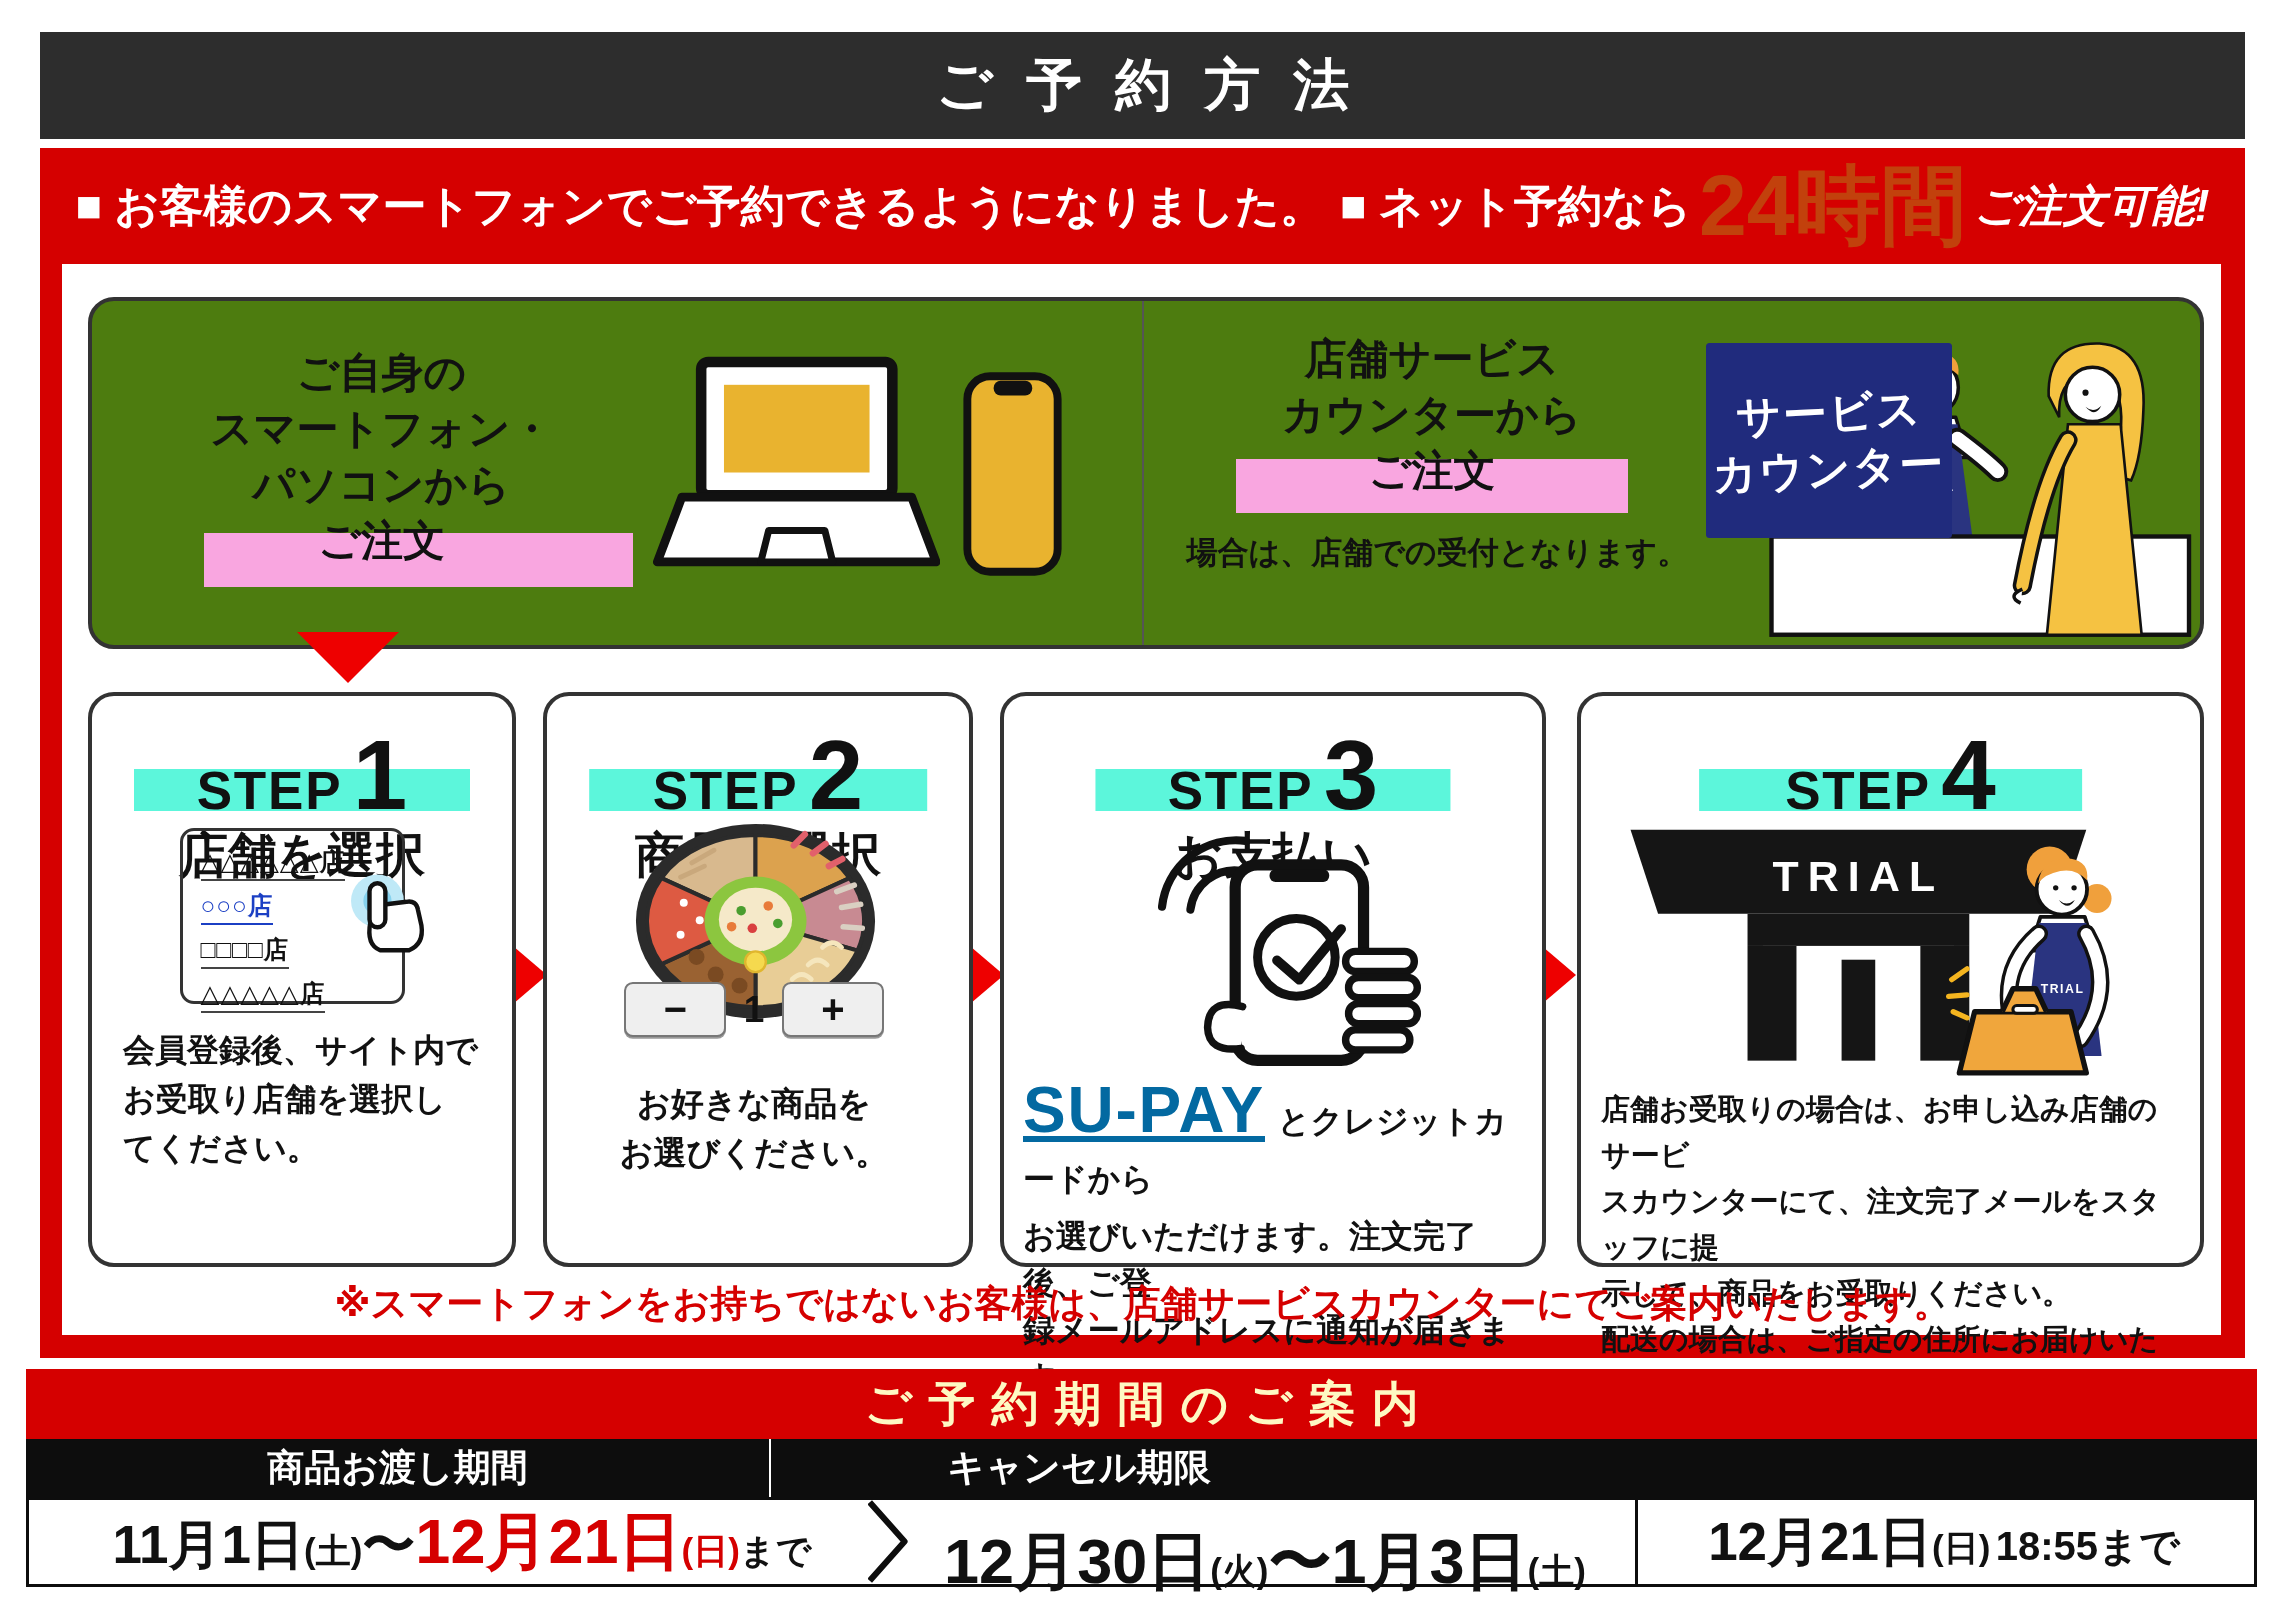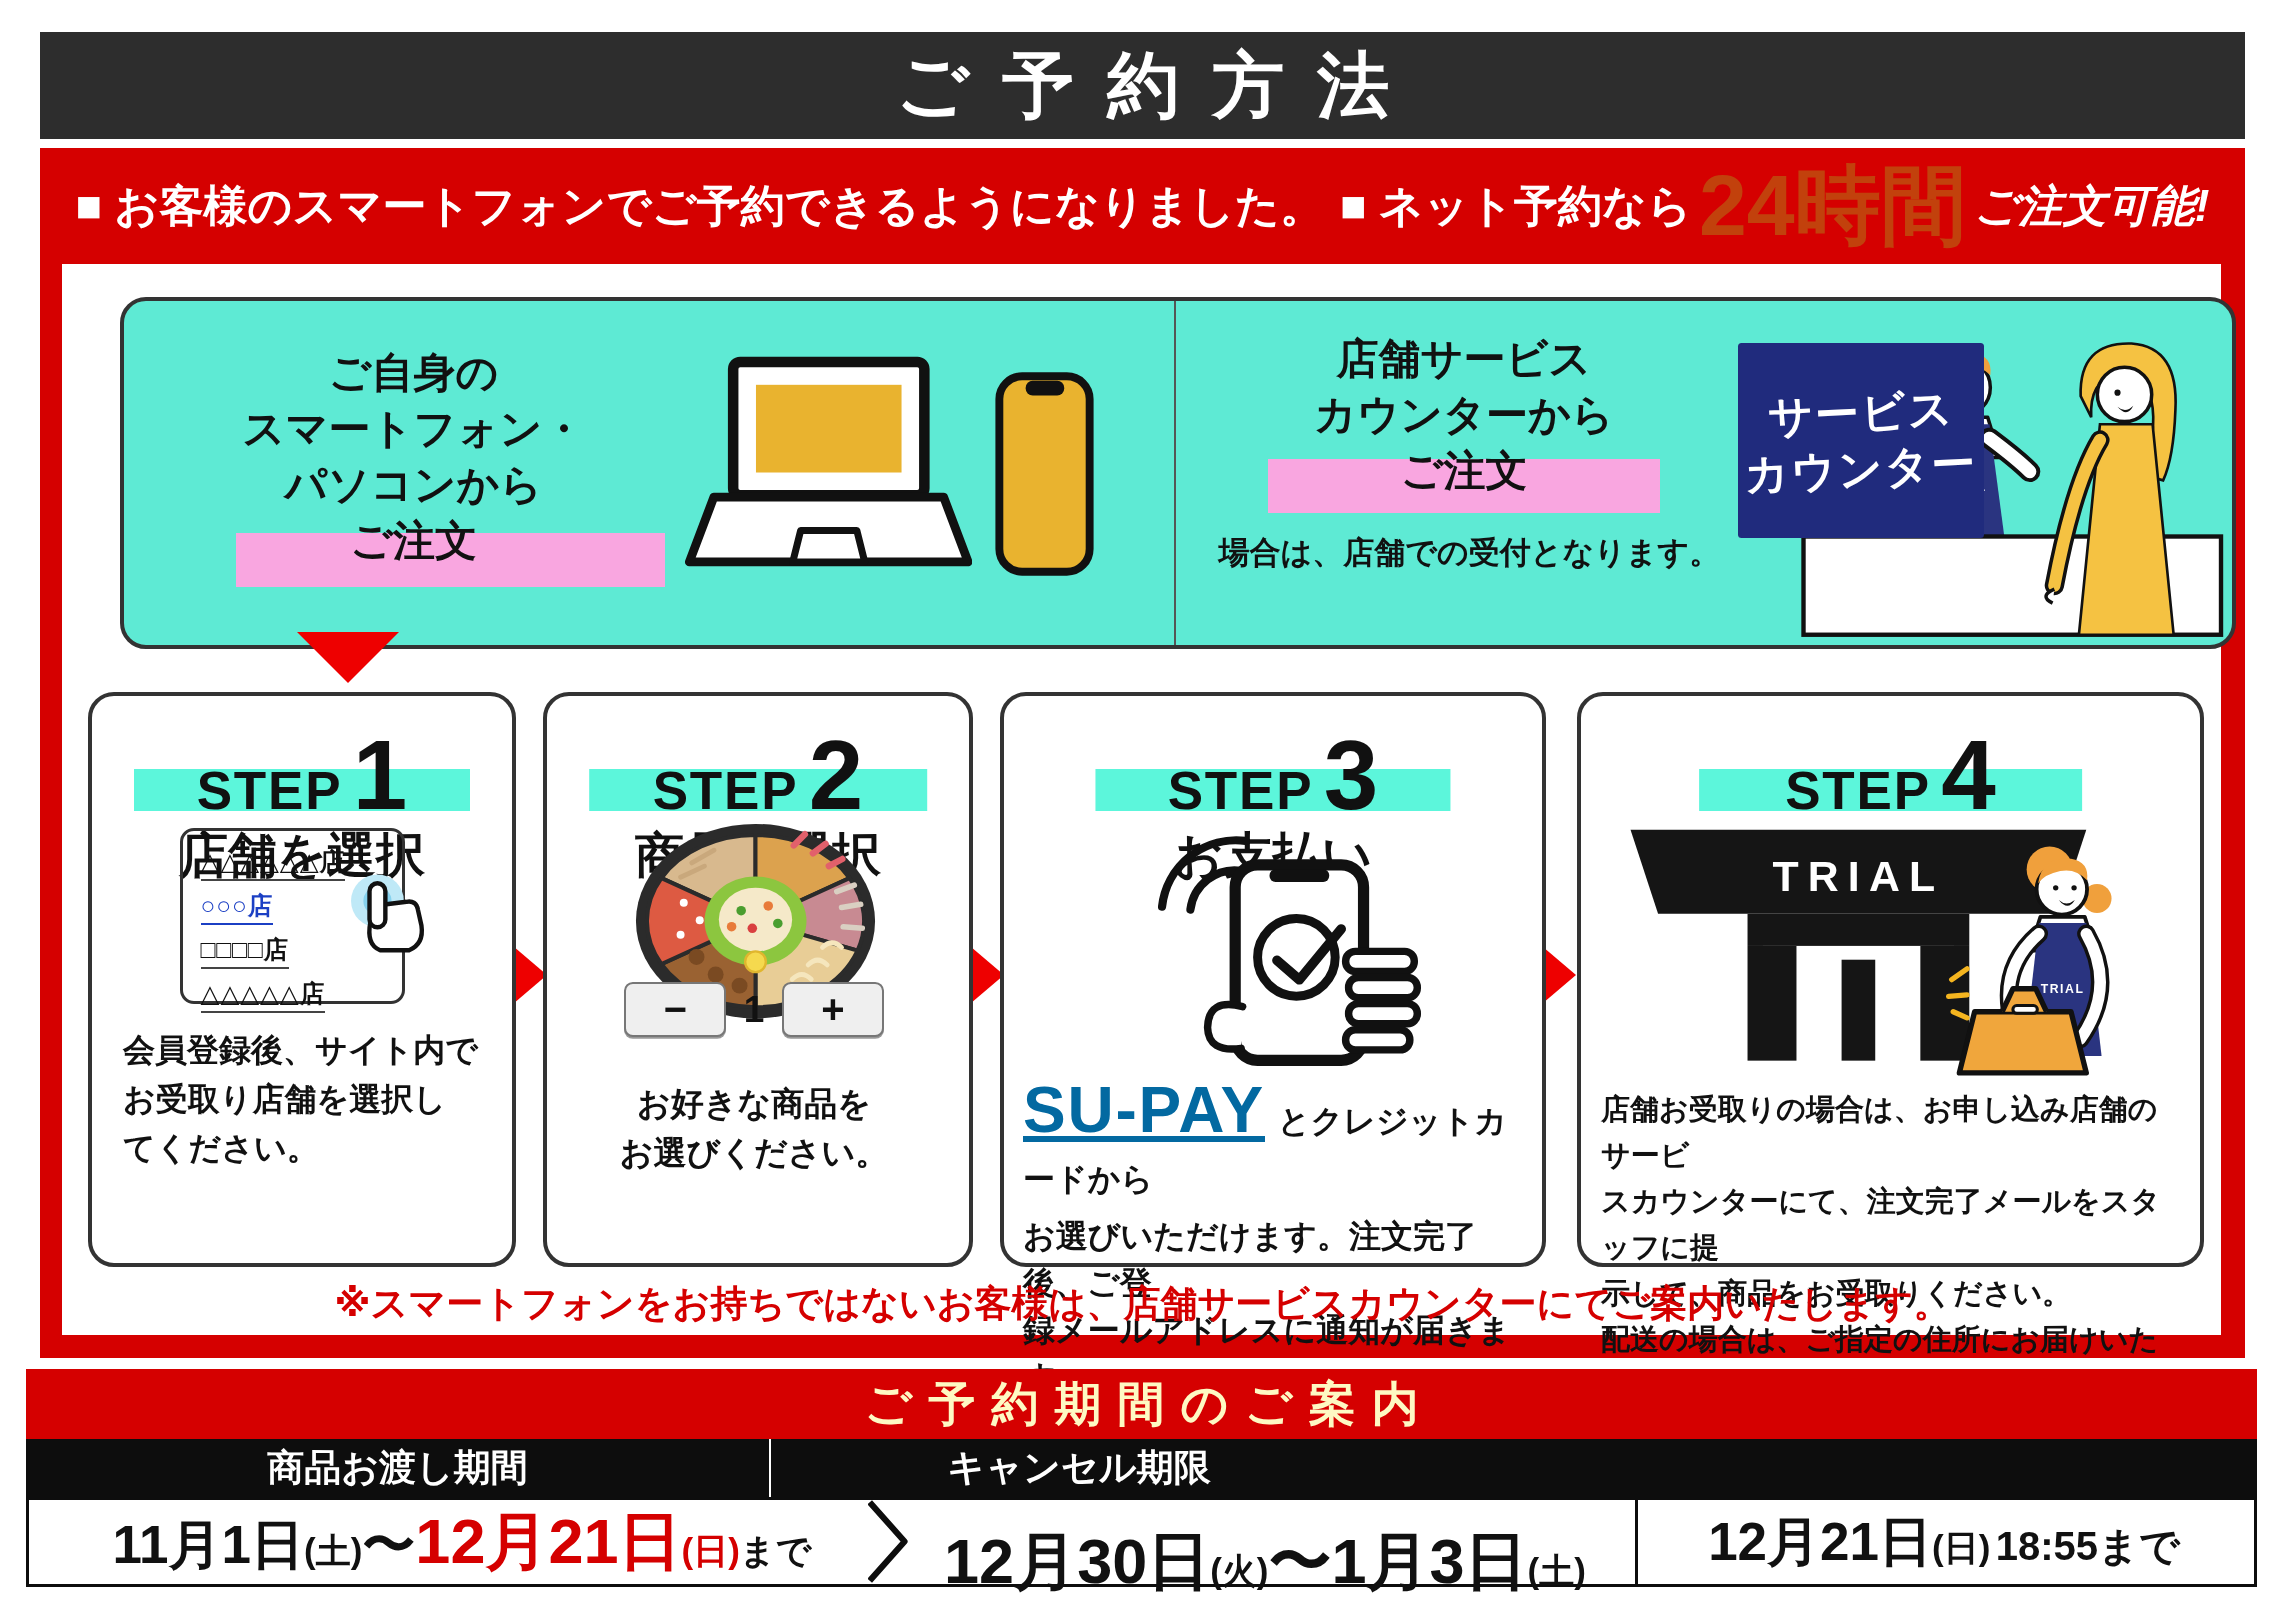--- a/index.html
+++ b/index.html
@@ -3,37 +3,37 @@
 <meta charset="utf-8">
 <style>
   html,body{margin:0;padding:0;background:#fff;}
   .page{position:relative;width:2284px;height:1623px;background:#fff;overflow:hidden;
         font-family:"Liberation Sans","DejaVu Sans",sans-serif;color:#111;}
   .abs{position:absolute;}
 
   
   .title-bar{left:40px;top:32px;width:2205px;height:107px;background:#2d2d2d;
              display:flex;align-items:center;justify-content:center;}
-  .title-bar .t{color:#fff;font-size:72px;font-weight:900;letter-spacing:33px;padding-left:33px;}
+  .title-bar .t{color:#fff;font-size:56px;font-weight:900;letter-spacing:33px;padding-left:33px;}
 
   
   .red-box{left:40px;top:148px;width:2205px;height:1210px;background:#d50000;}
   .red-box-inner{left:62px;top:264px;width:2159px;height:1071px;background:#fff;}
 
   
   .banner{left:40px;top:148px;width:2205px;height:116px;display:flex;align-items:center;
           justify-content:center;white-space:nowrap;}
   .banner .b1{color:#fff;font-size:44px;font-weight:900;}
   .banner .b2{color:#fff;font-size:44px;font-weight:900;margin-left:16px;}
   .banner .hl{color:#c2410c;font-size:86px;font-weight:900;line-height:.9;margin:0 7px;}
   .banner .b3{color:#fff;font-size:44px;font-weight:900;font-style:italic;}
 
   
   .top-panel{left:88px;top:297px;width:2108px;height:344px;border:4.4px solid #333;
-             border-radius:26px;background:#5eead4;display:flex;margin-left:32px;}
+             border-radius:26px;background:#4d7c0f;display:flex;}
   .tp-left{width:1050px;position:relative;}
   .tp-right{flex:1;border-left:2.6px solid #555;position:relative;}
   .panel-title{font-size:42px;font-weight:800;line-height:56px;text-align:center;position:relative;z-index:2;}
   .pink-bar{background:#f9a6e0;z-index:1;}
   .note-txt{font-size:31px;font-weight:700;line-height:44px;}
 
   .sign{background:#202b7d;border-radius:3.5px;display:flex;flex-direction:column;
         align-items:center;justify-content:center;z-index:3;}
   .sign div{color:#fff;font-size:44px;font-weight:800;line-height:56px;letter-spacing:1.8px;transform:rotate(-3deg);}
 

